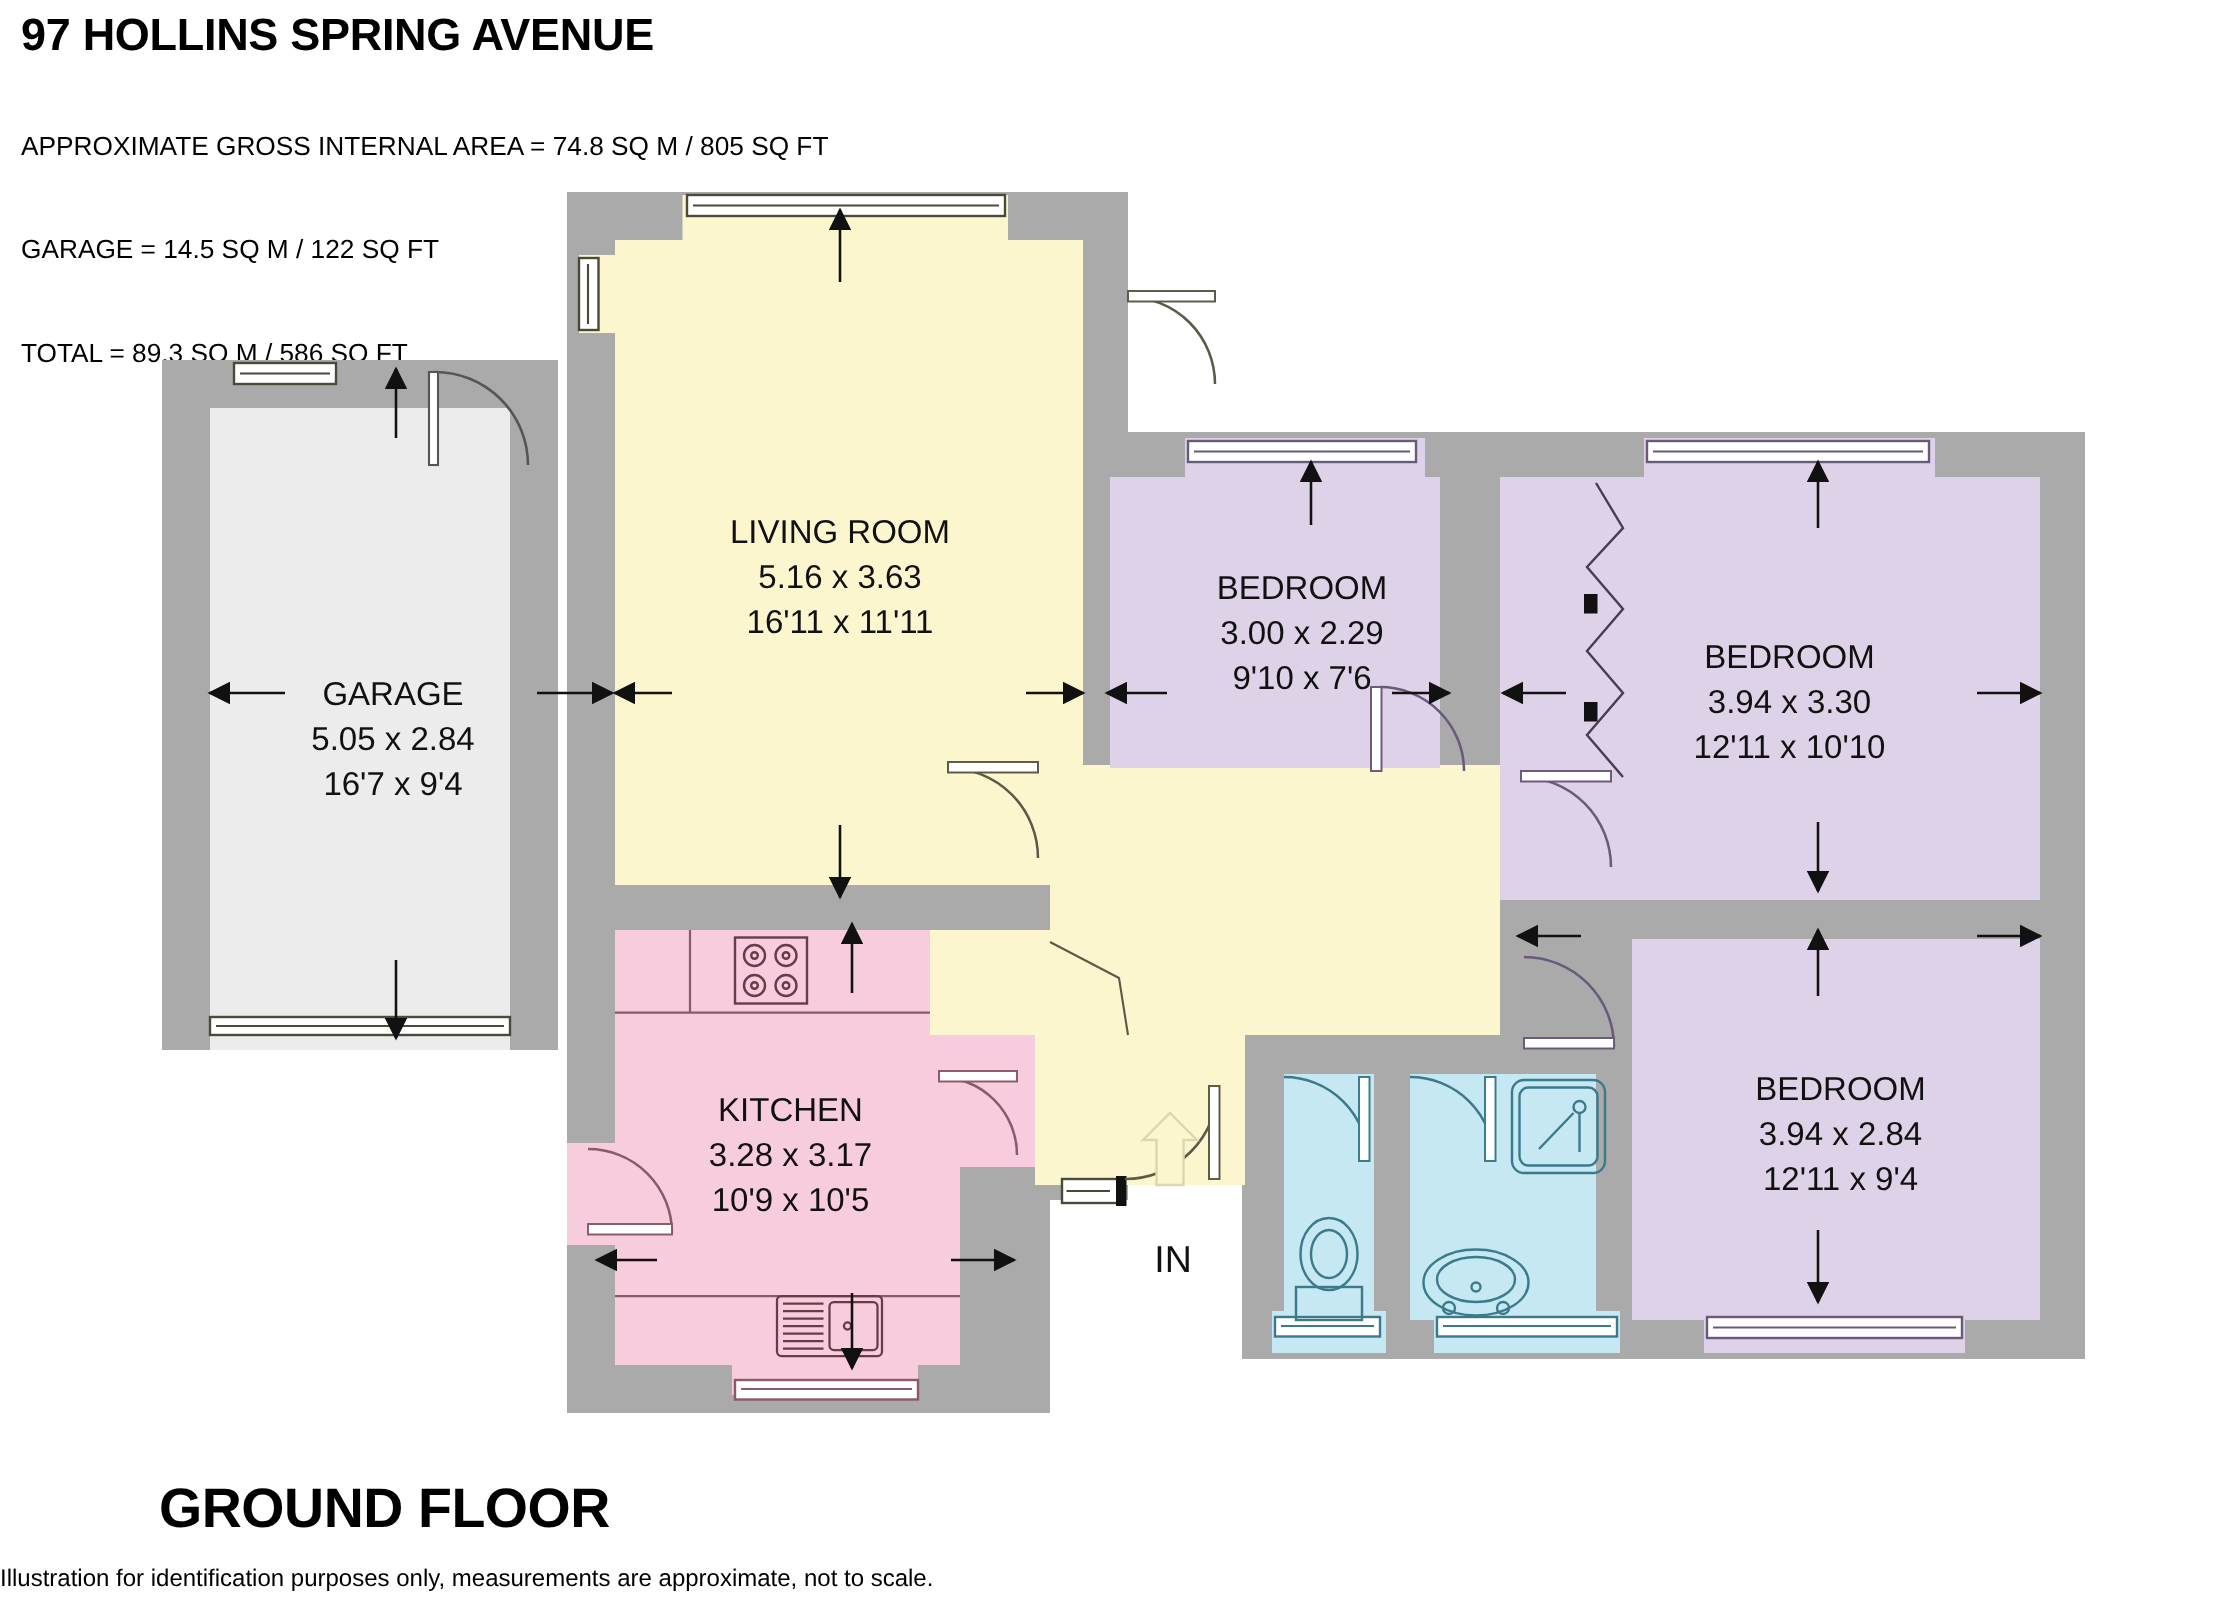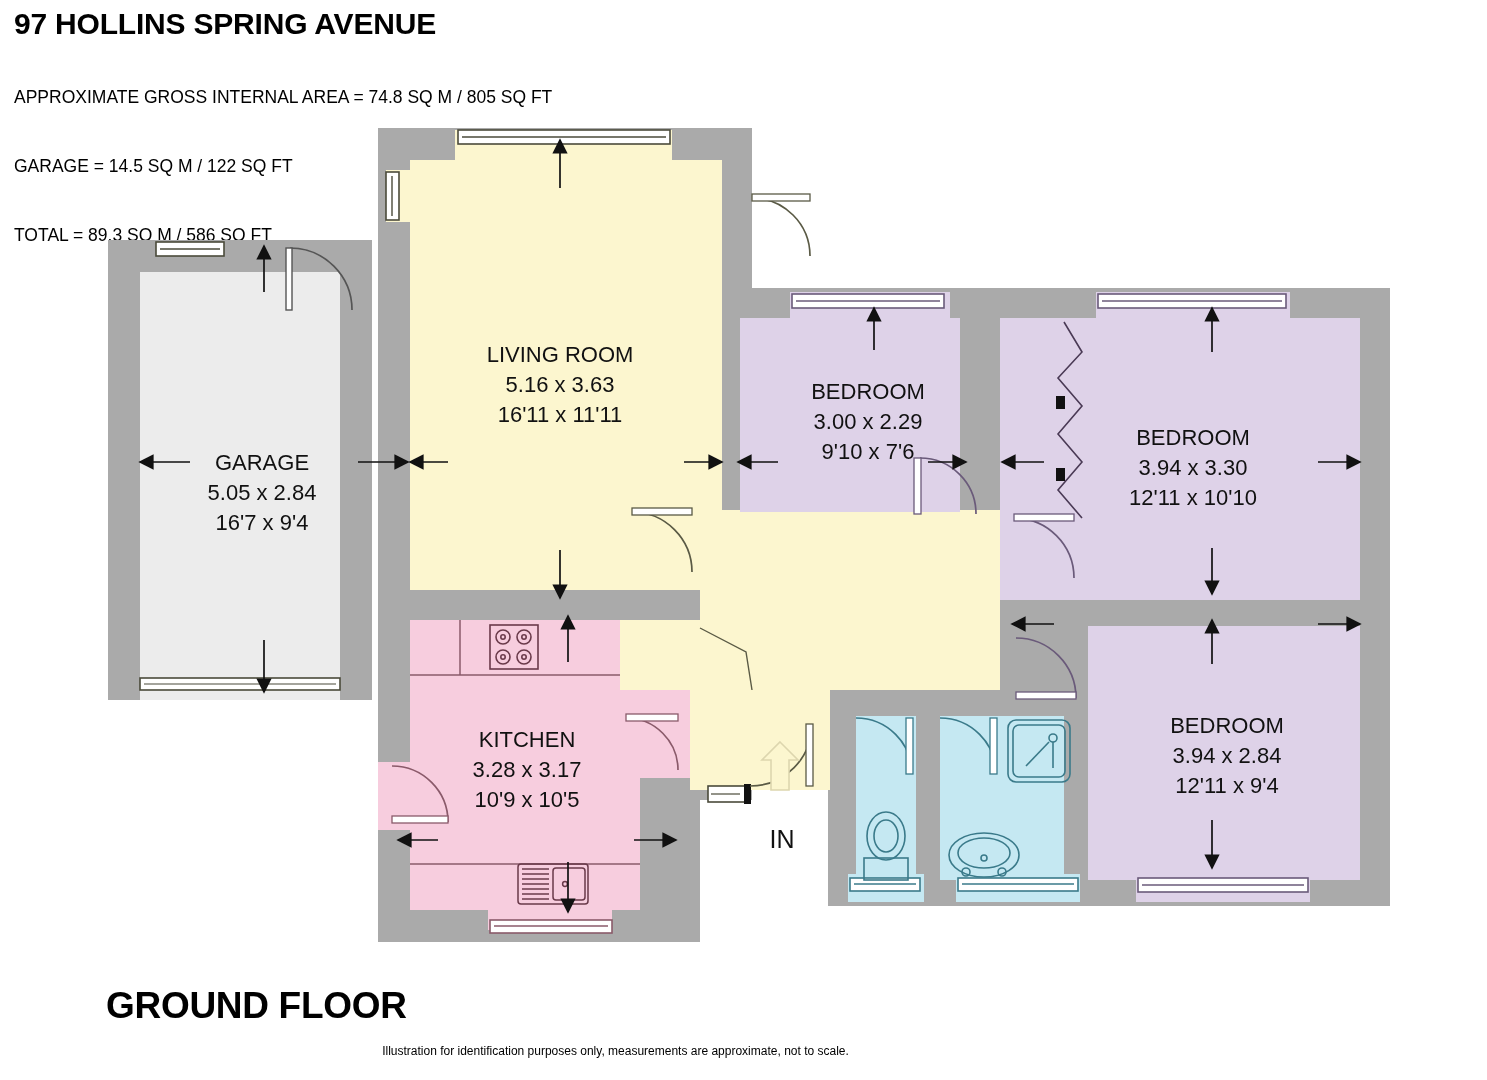--- a/index.html
+++ b/index.html
@@ -47,22 +47,21 @@
     white-space: nowrap;
     margin-top: 17px;
   }
 
   
   #disclaimer {
     position: absolute;
     left: 0;
     top: 1044px;
     width: 1231px;
-    text-align: center;
-    font-size: 12px;
+    font-size: 16px;
     white-space: nowrap;
   }
 
   
   #plan-svg {
     position: absolute;
     left: 0;
     top: 0;
     width: 1487px;
     height: 1080px;

